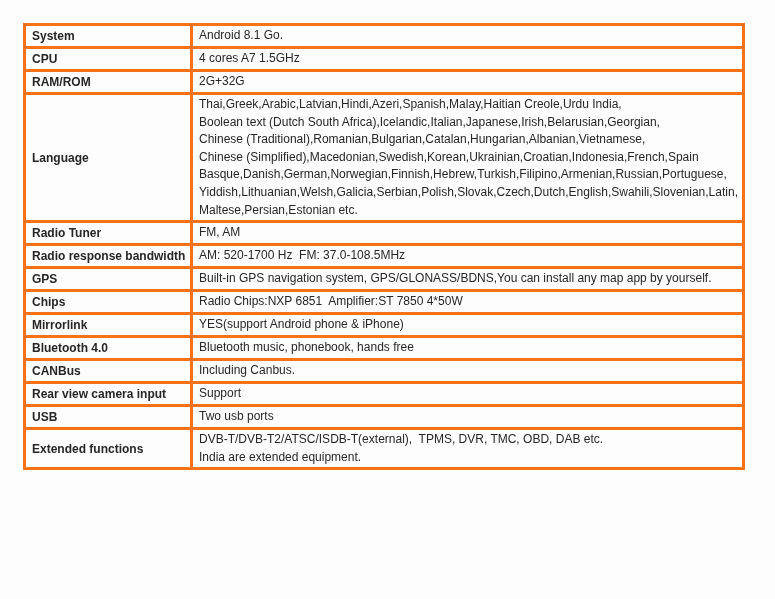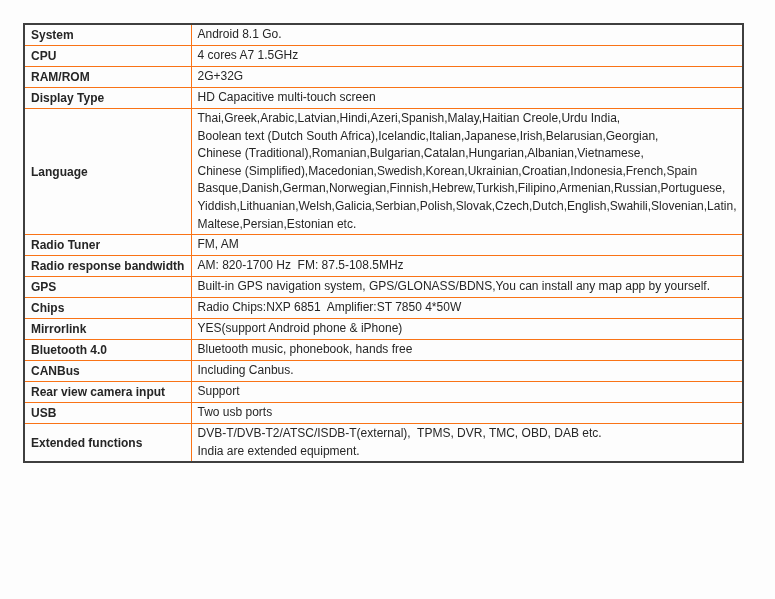--- a/index.html
+++ b/index.html
@@ -24,21 +24,21 @@
     border-collapse: collapse;
     table-layout: fixed;
     font-size: 12px;
     color: #262626;
     border: 2px solid #3f3f3f;
   }
   table.spec-table col.c1 { width: 167px; }
   table.spec-table col.c2 { width: 552px; }
   table.spec-table th,
   table.spec-table td {
-    border: 1px solid #f97316;
+    border: 3px solid #f97316;
     padding: 1px 4px 1px 6px;
     vertical-align: middle;
     overflow: hidden;
   }
   table.spec-table th {
     text-align: left;
     font-weight: bold;
     font-size: 12px;
     white-space: nowrap;
   }
@@ -72,26 +72,20 @@
           <td>
             <div class="line">4 cores A7 1.5GHz</div>
           </td>
         </tr>
         <tr class="single">
           <th>RAM/ROM</th>
           <td>
             <div class="line">2G+32G</div>
           </td>
         </tr>
-        <tr class="single">
-          <th>Display Type</th>
-          <td>
-            <div class="line">HD Capacitive multi-touch screen</div>
-          </td>
-        </tr>
         <tr>
           <th>Language</th>
           <td>
             <div class="line">Thai,Greek,Arabic,Latvian,Hindi,Azeri,Spanish,Malay,Haitian Creole,Urdu India,</div>
             <div class="line">Boolean text (Dutch South Africa),Icelandic,Italian,Japanese,Irish,Belarusian,Georgian,</div>
             <div class="line">Chinese (Traditional),Romanian,Bulgarian,Catalan,Hungarian,Albanian,Vietnamese,</div>
             <div class="line">Chinese (Simplified),Macedonian,Swedish,Korean,Ukrainian,Croatian,Indonesia,French,Spain</div>
             <div class="line">Basque,Danish,German,Norwegian,Finnish,Hebrew,Turkish,Filipino,Armenian,Russian,Portuguese,</div>
             <div class="line">Yiddish,Lithuanian,Welsh,Galicia,Serbian,Polish,Slovak,Czech,Dutch,English,Swahili,Slovenian,Latin,</div>
             <div class="line">Maltese,Persian,Estonian etc.</div>
@@ -99,21 +93,21 @@
         </tr>
         <tr class="single">
           <th>Radio Tuner</th>
           <td>
             <div class="line">FM, AM</div>
           </td>
         </tr>
         <tr class="single">
           <th>Radio response bandwidth</th>
           <td>
-            <div class="line">AM: 820-1700 Hz  FM: 87.5-108.5MHz</div>
+            <div class="line">AM: 520-1700 Hz  FM: 37.0-108.5MHz</div>
           </td>
         </tr>
         <tr class="single">
           <th>GPS</th>
           <td>
             <div class="line">Built-in GPS navigation system, GPS/GLONASS/BDNS,You can install any map app by yourself.</div>
           </td>
         </tr>
         <tr class="single">
           <th>Chips</th>

